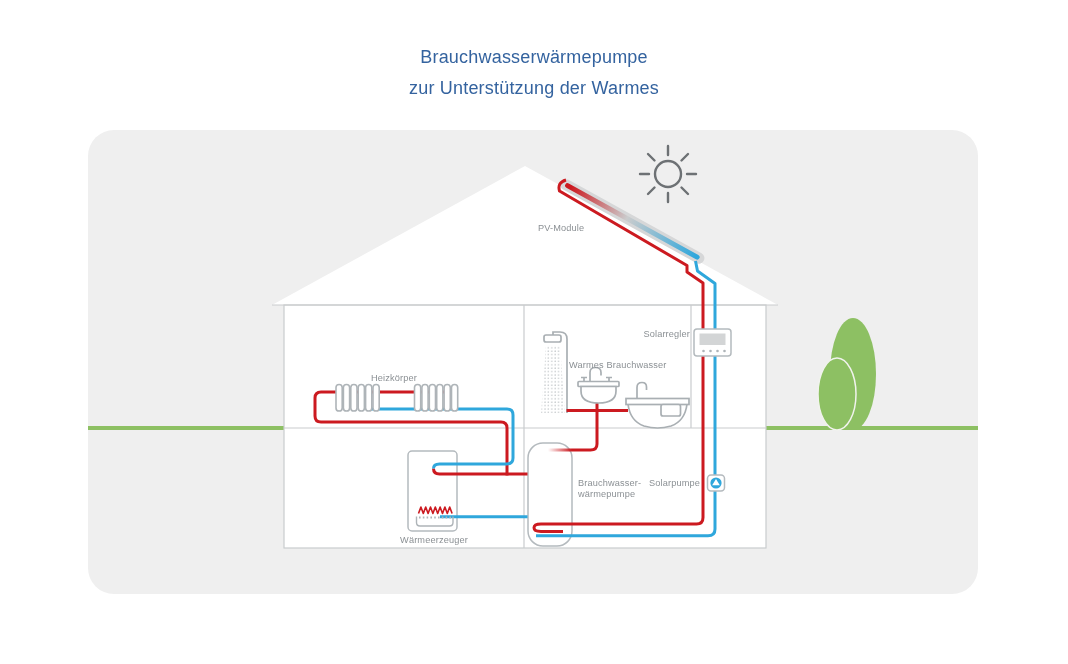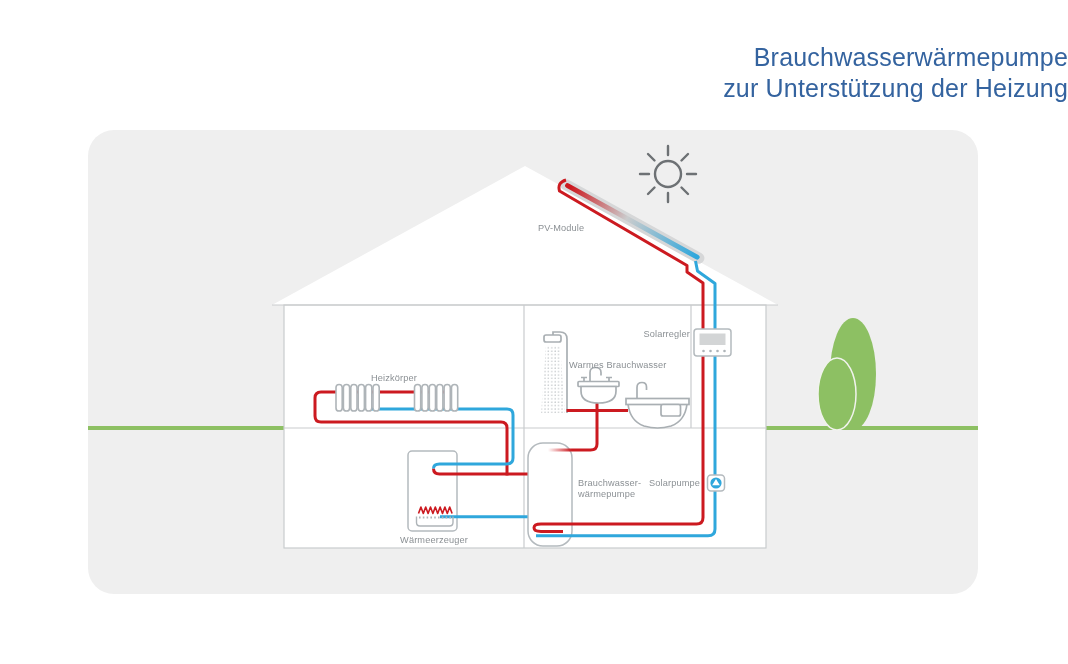--- a/index.html
+++ b/index.html
@@ -2,22 +2,22 @@
 <html style="--hot: #cc1a20; --cold: #2fa7dc; --green: #8dc063; --title: #34639f; --label: #8b9094; --outline: #b4babe; --wall: #c9ccce; --card: #efefef;"><head>
 <meta charset="utf-8">
 <style>
   :root{
     --hot:#cc1a20; --cold:#2fa7dc; --green:#8dc063; --title:#34639f;
     --label:#8b9094; --outline:#b4babe; --wall:#c9ccce; --card:#efefef;
   }
   html,body{margin:0;padding:0;}
   body{font-family:"Liberation Sans",sans-serif;background:#fff;}
   .stage{position:relative;width:1068px;height:664px;background:#fff;overflow:hidden;}
-  .title{position:absolute;left:0;right:0;top:42px;text-align:right;color:var(--title);
-         font-size:25px;line-height:30.5px;letter-spacing:.2px;font-weight:400;}
+  .title{position:absolute;left:0;right:0;top:42px;text-align:center;color:var(--title);
+         font-size:18px;line-height:30.5px;letter-spacing:.2px;font-weight:400;}
   .card{position:absolute;left:88px;top:130px;width:890px;height:464px;background:var(--card);border-radius:26px;}
   svg.diagram{position:absolute;left:0;top:0;}
   .grass{stroke:var(--green);stroke-width:4;}
   .treefill{fill:var(--green);}
   .housefill{fill:#ffffff;}
   .wall{stroke:var(--wall);stroke-width:1.2;fill:none;}
   .box{fill:#ffffff;stroke:var(--outline);stroke-width:1.5;}
   .fixture{stroke:#a9afb3;stroke-width:1.7;fill:none;}
   .fixture-filled{stroke:#a9afb3;stroke-width:1.7;fill:#ffffff;}
   .radiator{fill:#ffffff;stroke:#aeb4b8;stroke-width:1.6;}
@@ -29,21 +29,21 @@
   .stop-hot{stop-color:var(--hot);}
   .stop-cold{stop-color:var(--cold);}
 </style>
 </head>
 <body>
 
 <div class="stage">
 
   <div class="title">
     <div>Brauchwasserwärmepumpe</div>
-    <div>zur Unterstützung der Heizung</div>
+    <div>zur Unterstützung der Warmes</div>
   </div>
 
   <div class="card"></div>
 
   <svg class="diagram" width="1068" height="664" viewBox="0 0 1068 664">
     <defs>
       <linearGradient id="panelGrad" gradientUnits="userSpaceOnUse" x1="572" y1="182" x2="715" y2="182">
         <stop offset="0" class="stop-hot"></stop>
         <stop offset="0.45" stop-color="#cbcccd"></stop>
         <stop offset="1" class="stop-cold"></stop>

